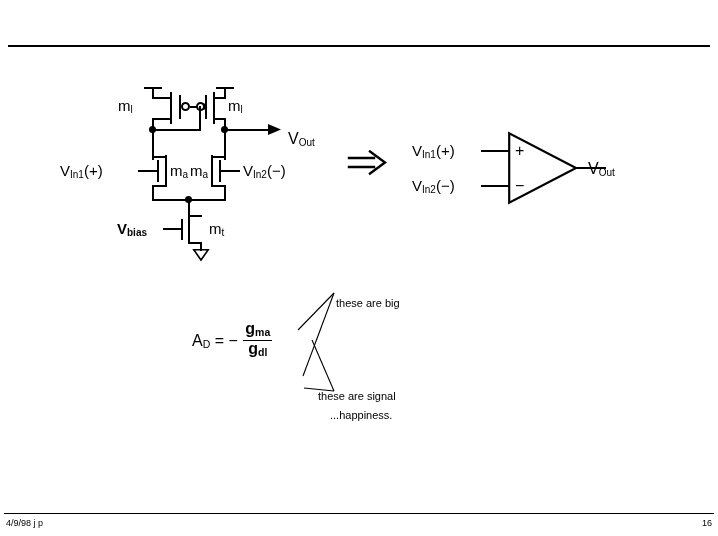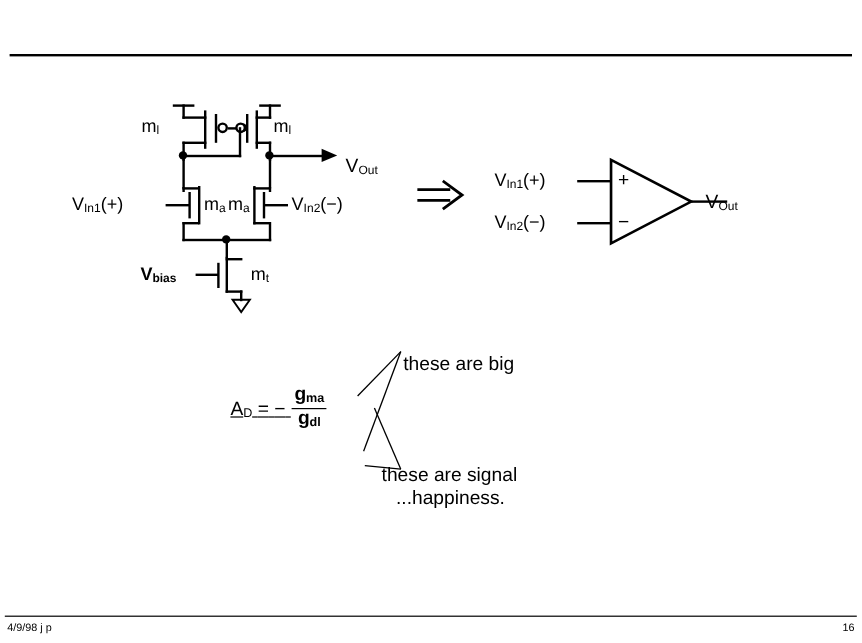--- a/index.html
+++ b/index.html
@@ -50,21 +50,21 @@
 
   
   .eq{position:absolute;font-size:16px;line-height:16px;white-space:nowrap;}
   .eq sub{font-size:10.5px;vertical-align:-2px;}
   .frac{display:inline-block;vertical-align:middle;text-align:center;margin:0 1px;position:relative;top:-1px;}
   .frac .num{display:block;padding:0 2px;font-weight:bold;}
   .frac .den{display:block;padding:0 2px;border-top:1.6px solid #000;font-weight:bold;}
   .frac sub{font-weight:bold;}
 
   
-  .note{position:absolute;font-size:16px;line-height:19px;white-space:nowrap;}
+  .note{position:absolute;font-size:11px;line-height:19px;white-space:nowrap;}
   #body-text{
     position:absolute;left:60px;top:448px;width:600px;
     font-size:15px;line-height:22px;
   }
 
   
   #footer-rule{position:absolute;left:4px;top:513px;width:710px;height:0;border-top:1.5px solid #000;}
   #footer-left{position:absolute;left:6px;top:518px;font-size:9px;line-height:10px;text-align:center;}
   #footer-right{position:absolute;right:6px;top:518px;font-size:9px;line-height:10px;}
 
@@ -199,21 +199,21 @@
 
     <div class="sign" style="left:515px;top:143px;">+</div>
     <div class="sign" style="left:515px;top:178px;">−</div>
 
     <div class="h" style="left:576px;top:167px;width:30px;"></div>
     <div class="lbl" style="left:588px;top:161px;font-size:16px;">
       <span>V</span><sub>Out</sub>
     </div>
   </div>
 
-  <div class="eq" style="left:192px;top:322px;text-decoration:underline;">
+  <div class="eq" style="left:192px;top:322px;">
     <span>A</span><sub>D</sub>
     <span>=</span>
     <span>−</span>
     <span class="frac">
       <span class="num"><span>g</span><sub>ma</sub></span>
       <span class="den"><span>g</span><sub>dl</sub></span>
     </span>
   </div>
 
 

